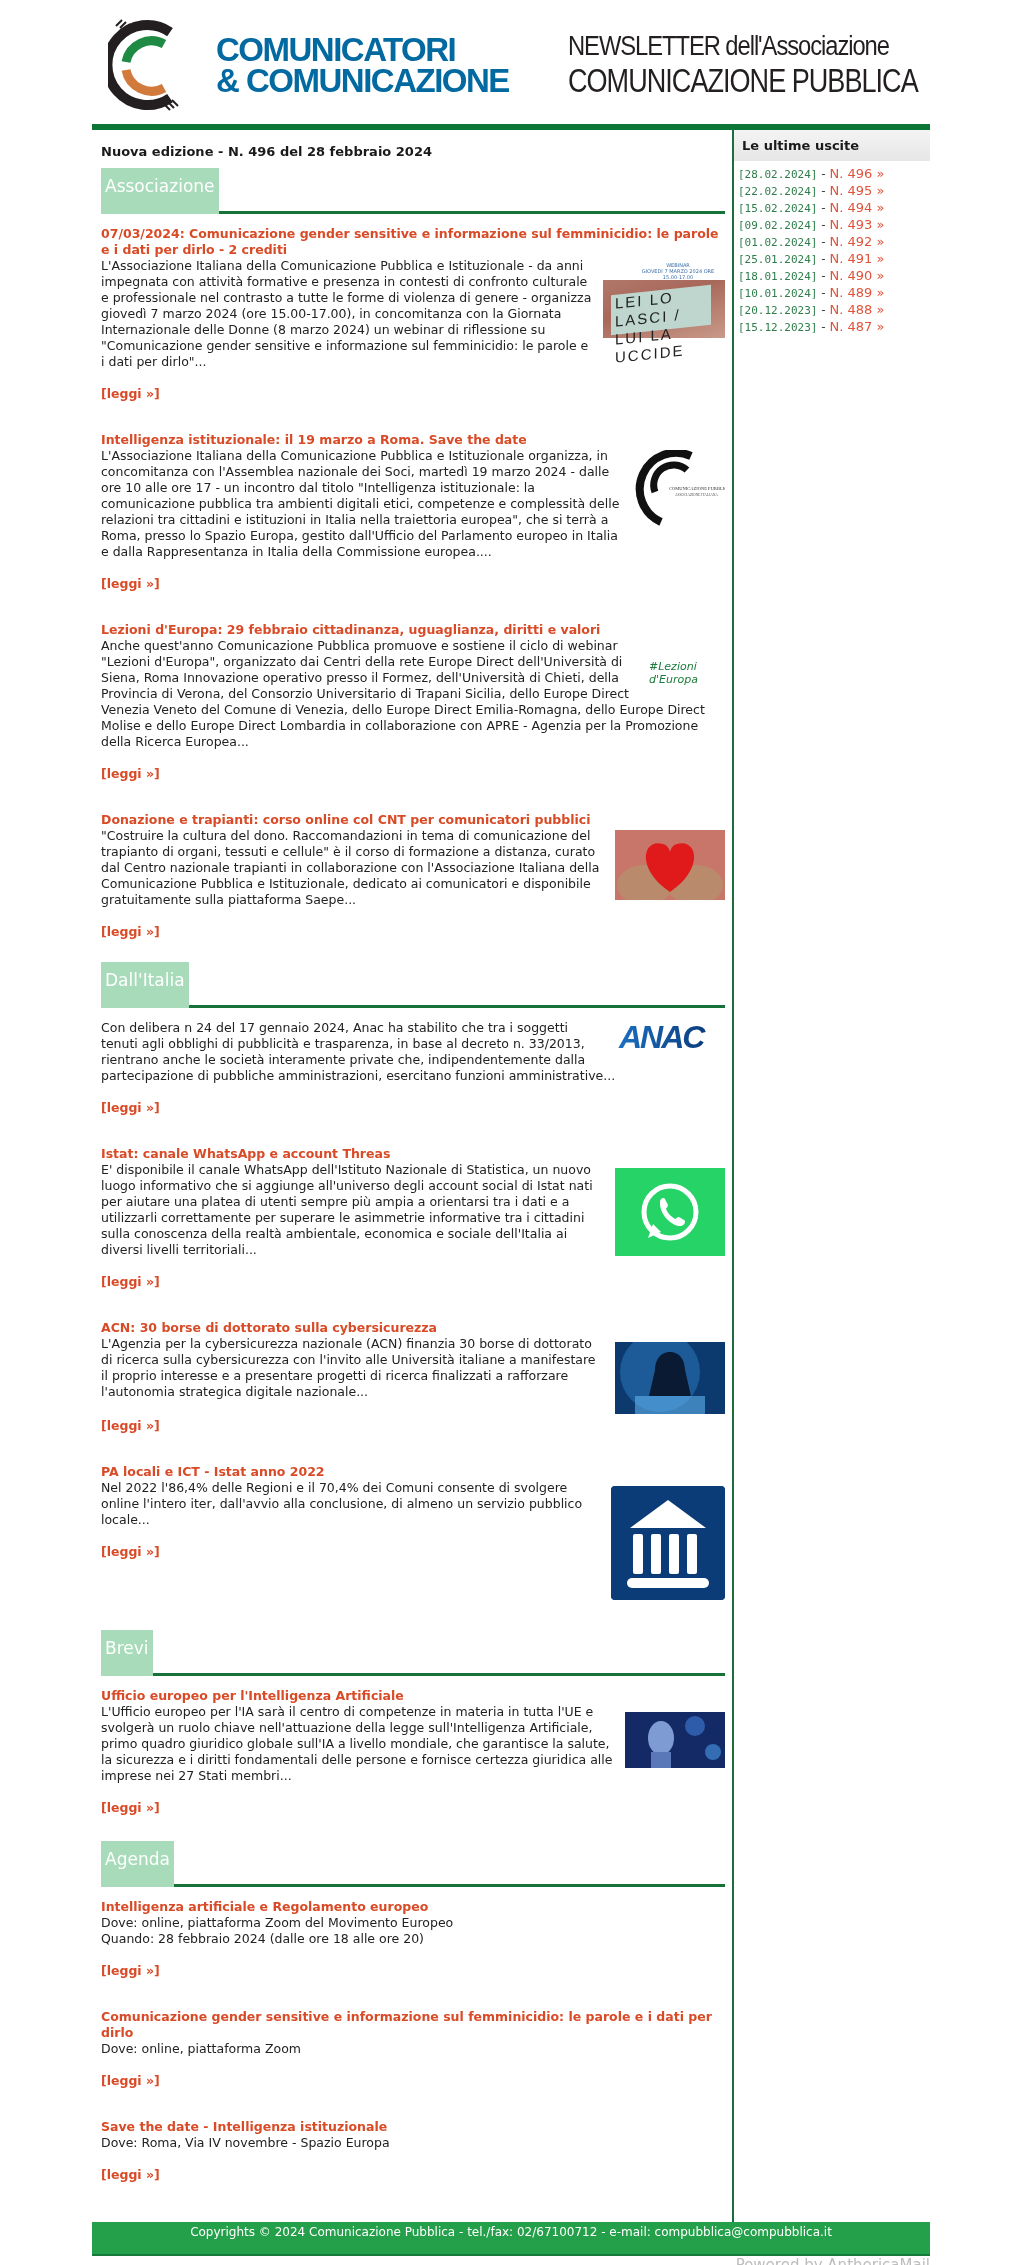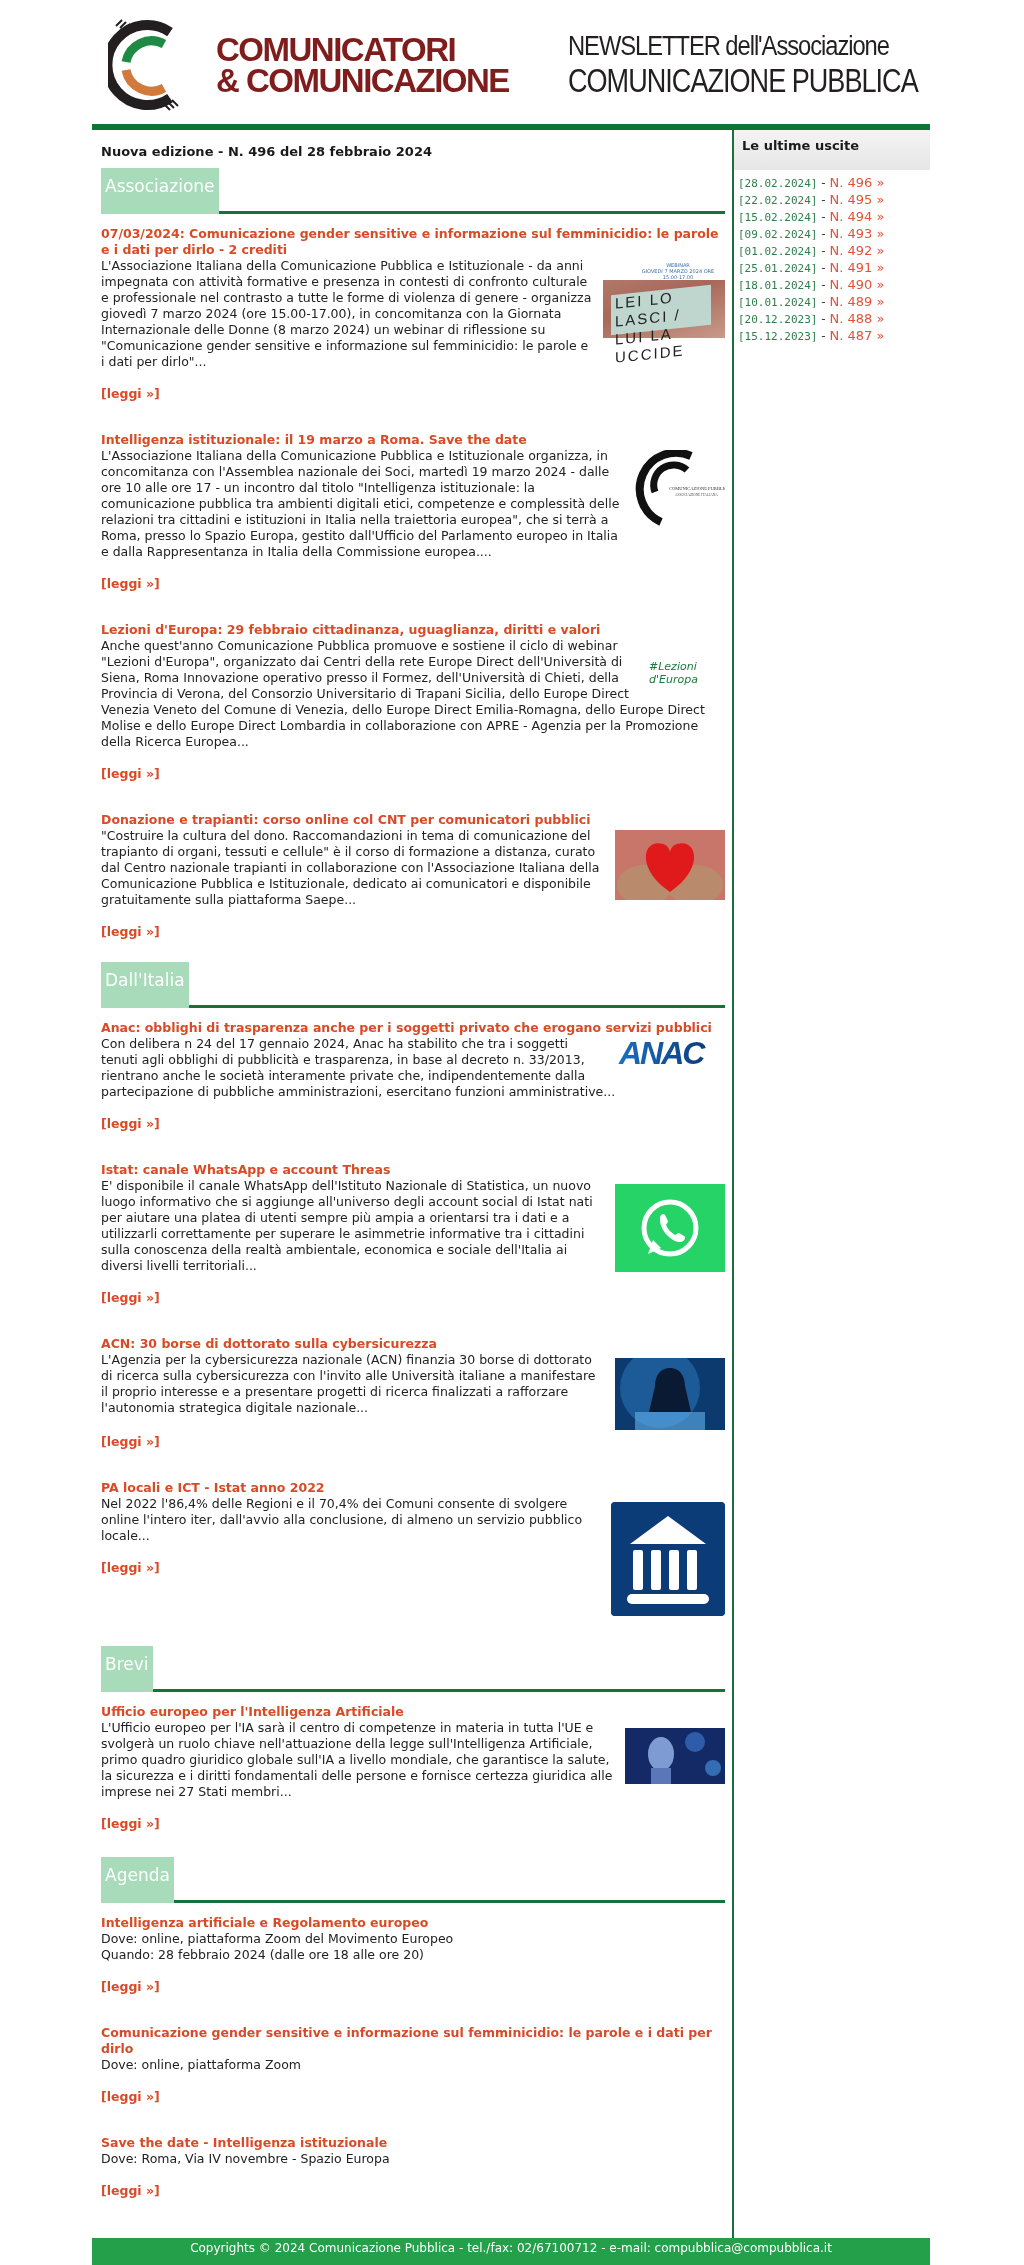--- a/index.html
+++ b/index.html
@@ -3,21 +3,21 @@
 <meta charset="utf-8">
 <style>
   * { box-sizing: border-box; margin: 0; padding: 0; }
   html, body { width: 1024px; background: #ffffff; }
   body { font-family: "DejaVu Sans", "Liberation Sans", sans-serif; color: #1a1a1a; }
   .wrap { width: 838px; margin: 0 0 0 92px; position: relative; }
 
   
   .header { height: 124px; position: relative; }
   .logo-mark { position: absolute; left: 16px; top: 18px; width: 82px; height: 94px; }
-  .logo-text { position: absolute; left: 124px; top: 34px; font-family: "Liberation Sans", sans-serif; font-weight: bold; font-size: 33px; line-height: 31px; letter-spacing: -1.5px; color: #7f1d1d; }
+  .logo-text { position: absolute; left: 124px; top: 34px; font-family: "Liberation Sans", sans-serif; font-weight: bold; font-size: 33px; line-height: 31px; letter-spacing: -1.5px; color: #0369a1; }
   .news-text { position: absolute; left: 476px; top: 30px; font-family: "Liberation Sans", sans-serif; font-weight: normal; color: #231f20; letter-spacing: -1.2px; }
   .news-l1 { font-size: 27px; line-height: 32px; transform: scaleX(0.88); transform-origin: left; white-space: nowrap; }
   .news-l2 { font-size: 33px; line-height: 38px; transform: scaleX(0.82); transform-origin: left; white-space: nowrap; }
   .topbar { height: 6px; background: #0c7637; }
 
   
   .cols { display: flex; }
   .main { width: 640px; padding: 12px 7px 0 9px; }
   .side { width: 198px; border-left: 2px solid #1c6e3d; min-height: 2066px; }
 
@@ -28,21 +28,21 @@
   .sec-line { flex: 1; height: 3px; background: #157339; margin-bottom: 0; }
 
   .item { margin-bottom: 0; }
   .item-title { color: #d94a26; font-weight: bold; font-size: 12.5px; line-height: 16px; display: block; text-decoration: none; }
   .item-body { font-size: 12.5px; line-height: 16px; color: #222; }
   .thumb { float: right; margin: 2px 0 4px 10px; }
   .leggi { display: block; color: #d94a26; font-weight: bold; font-size: 12.5px; margin-top: 16px; text-decoration: none; clear: both; }
   .item-gap { height: 31px; }
 
   
-  .side-head { background: linear-gradient(#f4f4f4, #e6e6e6); font-weight: bold; font-size: 13px; padding: 8px 7px 7px 8px; height: 40px; }
+  .side-head { background: linear-gradient(#f4f4f4, #e6e6e6); font-weight: bold; font-size: 13px; padding: 8px 7px 7px 8px; height: 31px; }
   .side-list { padding: 5px 0 0 4px; list-style: none; }
   .side-list li { font-size: 12px; line-height: 16px; white-space: nowrap; }
   .side-date { font-family: "DejaVu Sans Mono", monospace; font-size: 11px; color: #2e7d4b; }
   .side-sep { color: #444; }
   .side-link { color: #e0533a; text-decoration: none; font-size: 13px; }
 
   
   .footer { height: 34px; background: #24a04a; border-bottom: 2px solid #177a3a; color: #ffffff; text-align: center; font-size: 12px; line-height: 20px; }
   .powered { text-align: right; color: #bdbdbd; font-size: 15px; line-height: 18px; }
 
@@ -145,21 +145,20 @@
         <a class="leggi" href="#">[leggi »]</a>
       </div>
       <div class="item-gap" style="height:23px"></div>
 
       <div class="sec-head">
         <div class="sec-tab">Dall'Italia</div>
         <div class="sec-line"></div>
       </div>
 
       <div class="item">
-        <a class="item-title" href="#">Anac: obblighi di trasparenza anche per i soggetti privato che erogano servizi pubblici</a>
         <svg class="thumb th-anac" viewBox="0 0 108 32">
           <defs>
               <linearGradient id="ag" x1="0" x2="1">
                 <stop offset="0" stop-color="#1b6fc1"></stop>
                 <stop offset="1" stop-color="#0c3d7d"></stop>
               </linearGradient>
             </defs>
           <text x="2" y="28" font-family="Liberation Sans, sans-serif" font-weight="bold" font-size="32" font-style="italic" fill="url(#ag)" letter-spacing="-2">ANAC</text>
         </svg>
         <div class="item-body">Con delibera n 24 del 17 gennaio 2024, Anac ha stabilito che tra i soggetti tenuti agli obblighi di pubblicità e trasparenza, in base al decreto n. 33/2013, rientrano anche le società interamente private che, indipendentemente dalla partecipazione di pubbliche amministrazioni, esercitano funzioni amministrative...</div>

